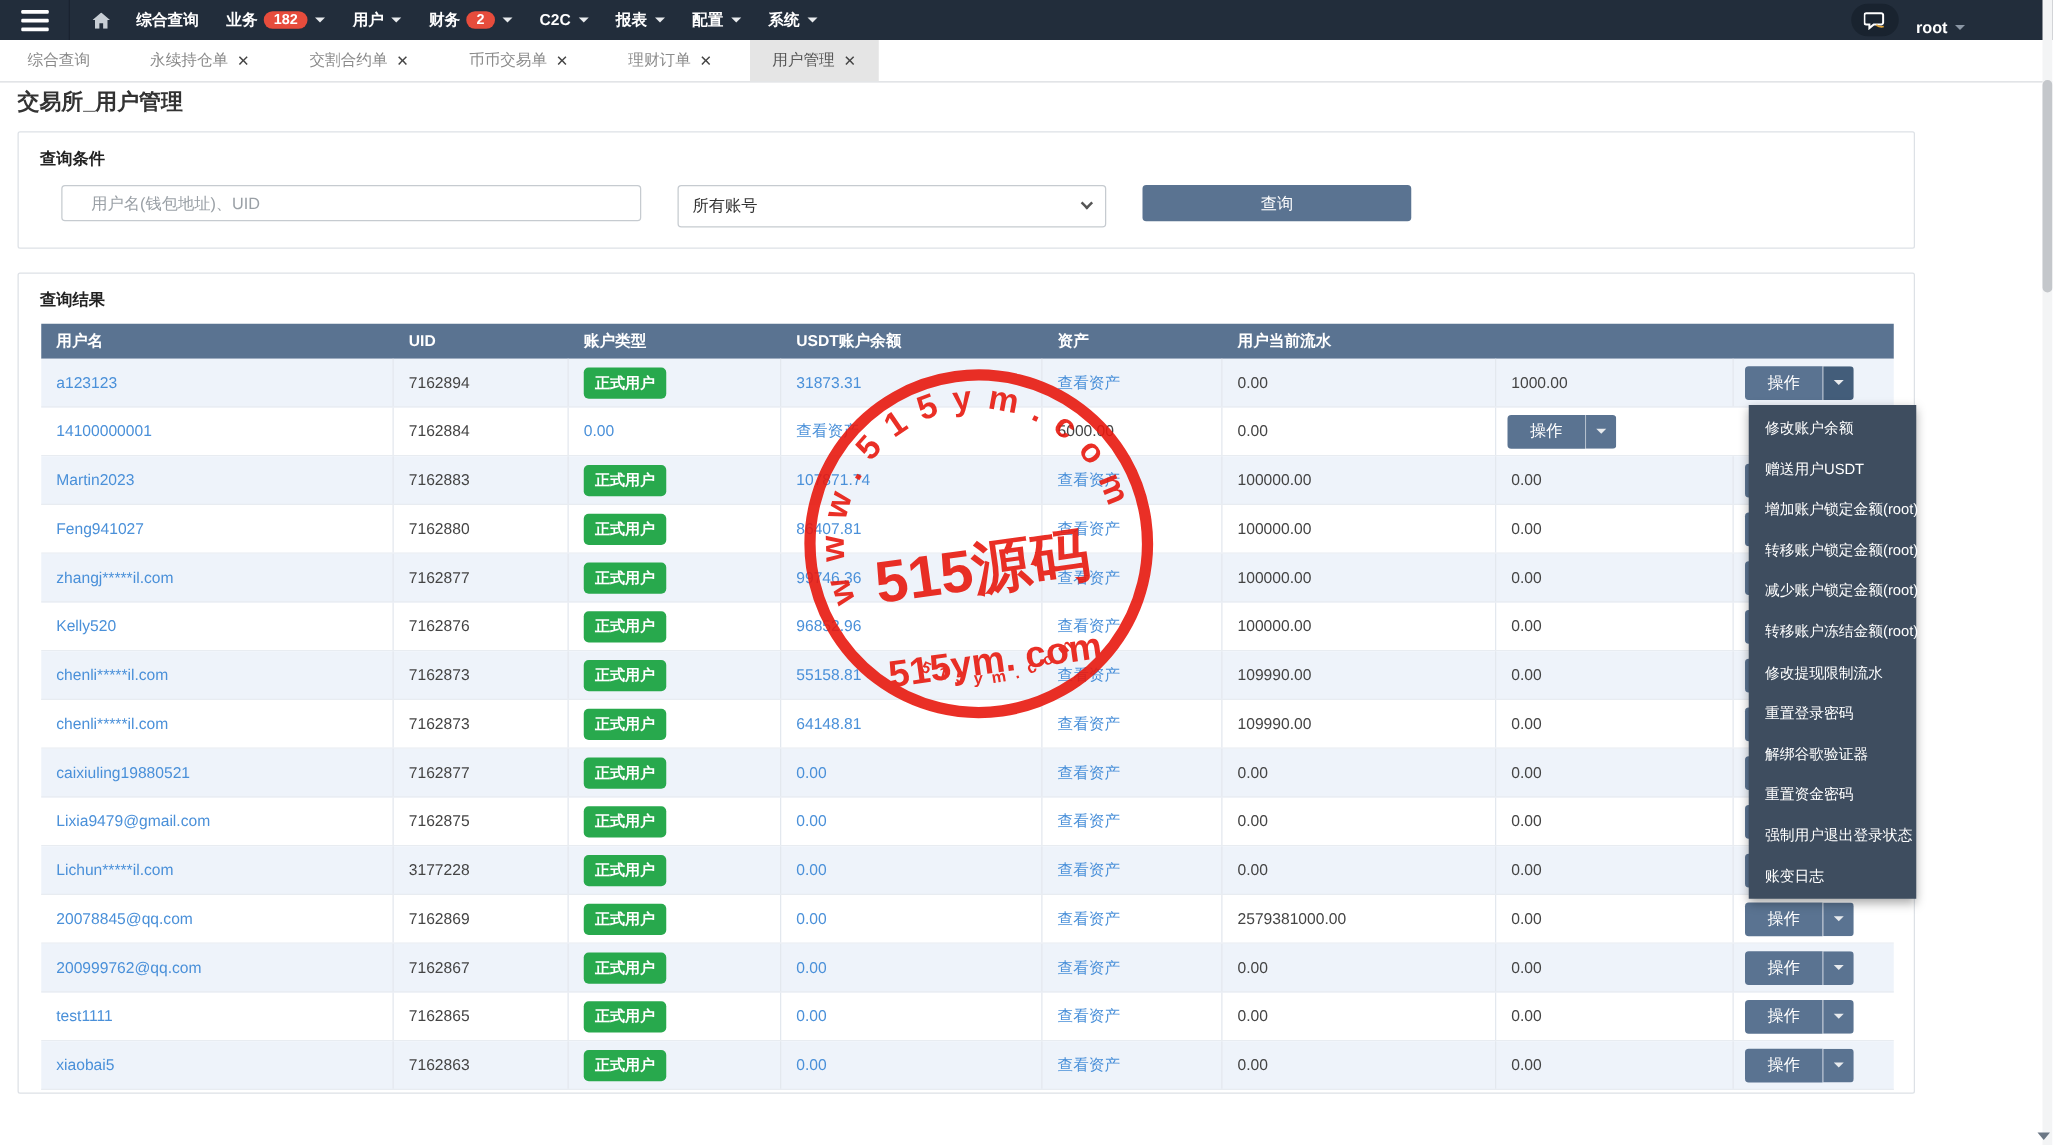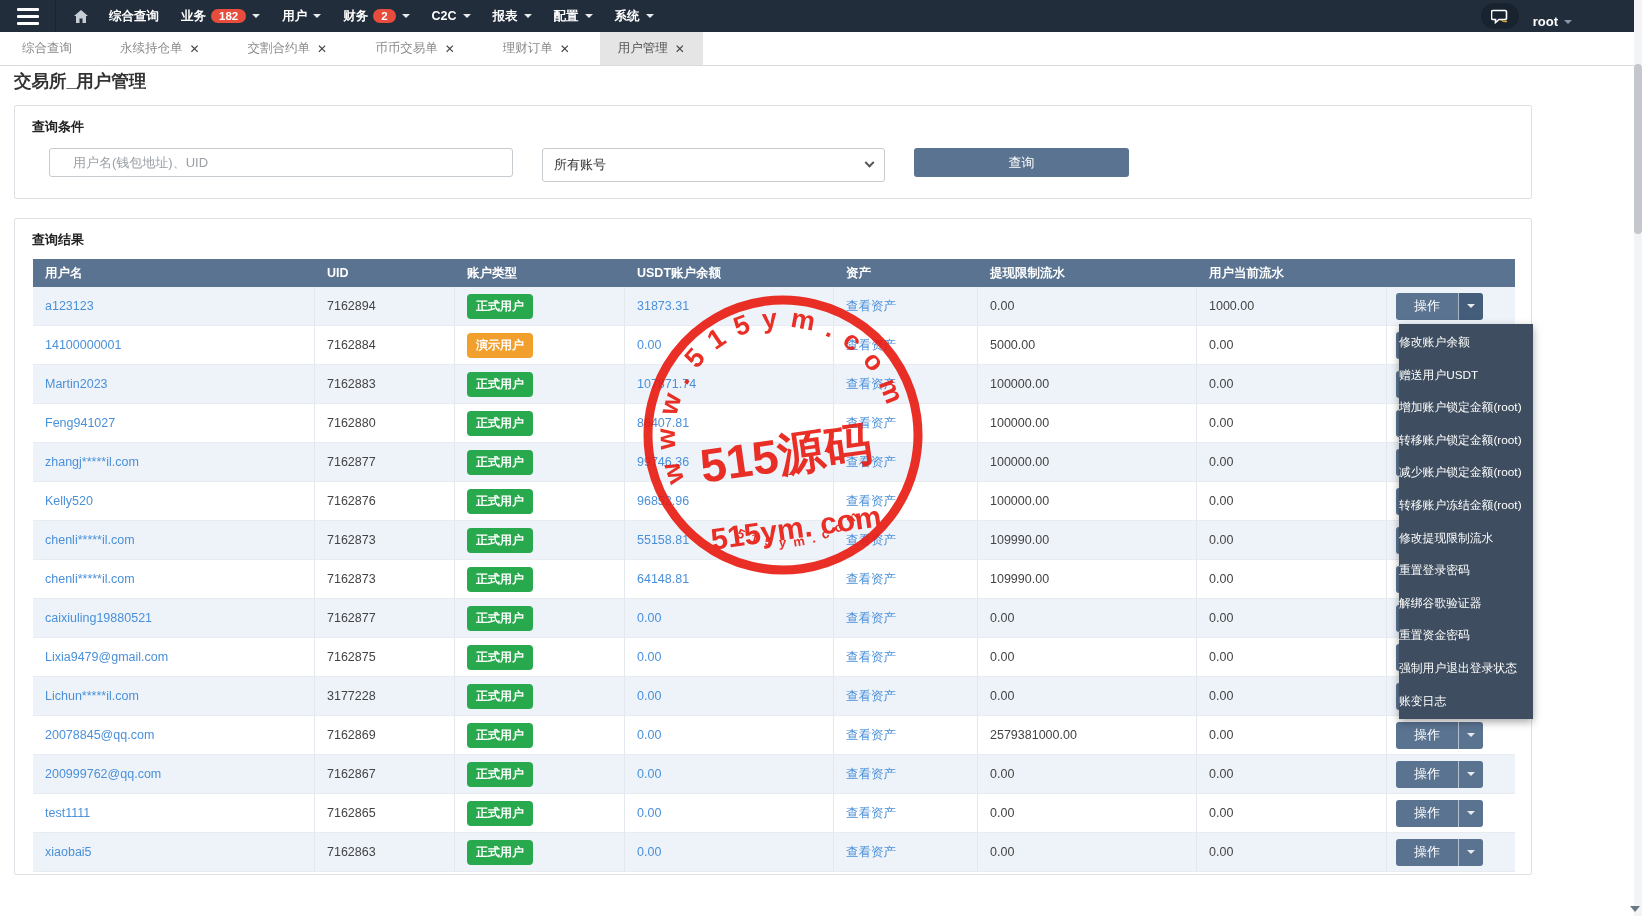--- a/index.html
+++ b/index.html
@@ -58,21 +58,21 @@
   .badge.demo { background:#f2a02d; }
 
   .act-btn { display:flex; height:27px; cursor:pointer; }
   .act-main { width:62px; background:#5a7391; color:#fff; font-size:13px; display:flex; align-items:center; justify-content:center; border-radius:3px 0 0 3px; }
   .act-caret { width:25px; background:#5a7391; border-left:1px solid rgba(255,255,255,.55); border-radius:0 3px 3px 0; display:flex; align-items:center; justify-content:center; }
   .act-caret.open { background:#435d7a; }
   .act-caret .caret-w { margin-left:0; }
 
   
   .action-menu { position:absolute; left:1399px; top:324px; width:134px; background:#3e4d5f; z-index:20; box-shadow:0 3px 8px rgba(0,0,0,.35); padding:2px 0; }
-  .menu-item { height:32.6px; line-height:32.6px; color:#fff; font-size:11.8px; cursor:pointer; white-space:nowrap; }
+  .menu-item { height:32.6px; line-height:32.6px; padding-left:13px; color:#fff; font-size:11.8px; cursor:pointer; white-space:nowrap; }
 
   
   .stamp { position:absolute; left:633px; top:285px; width:300px; height:300px; z-index:15; opacity:.9; pointer-events:none; }
 
   
   .vscroll { position:absolute; right:0; top:0; width:8px; height:916px; background:#f3f4f5; z-index:40; }
   .vthumb { position:absolute; right:0; top:64px; width:8px; height:170px; background:#c4c7cb; border-radius:4px; cursor:pointer; }
   .scroll-arrow { position:absolute; right:2px; bottom:4px; width:0; height:0; border-left:5px solid transparent; border-right:5px solid transparent; border-top:6px solid #6b7785; z-index:41; }
 </style>
 </head>
@@ -195,21 +195,20 @@
 
 <section class="panel r-panel">
   <div class="panel-title">查询结果</div>
   <div class="tbl">
     <div class="trow thead" id="theadRow">
         <div class="cell">用户名</div>
         <div class="cell">UID</div>
         <div class="cell">账户类型</div>
         <div class="cell">USDT账户余额</div>
         <div class="cell">资产</div>
-        <div class="cell">提现限制流水</div>
         <div class="cell">用户当前流水</div>
         <div class="cell"></div>
       </div>
     <div id="tbody">
         <div class="trow drow">
     <div class="cell">
             <a class="lnk">a123123</a>
           </div>
     <div class="cell">7162894</div>
     <div class="cell">
@@ -230,23 +229,20 @@
                 <i class="caret-w"></i>
               </div>
       </div>
     </div>
   </div>
         <div class="trow drow">
     <div class="cell">
             <a class="lnk">14100000001</a>
           </div>
     <div class="cell">7162884</div>
-    <div class="cell">
-            <span class="badge demo">演示用户</span>
-          </div>
     <div class="cell">
             <a class="lnk">0.00</a>
           </div>
     <div class="cell">
             <a class="lnk">查看资产</a>
           </div>
     <div class="cell">5000.00</div>
     <div class="cell">0.00</div>
     <div class="cell" style="padding-left:9px;">
       <div class="act-btn">

